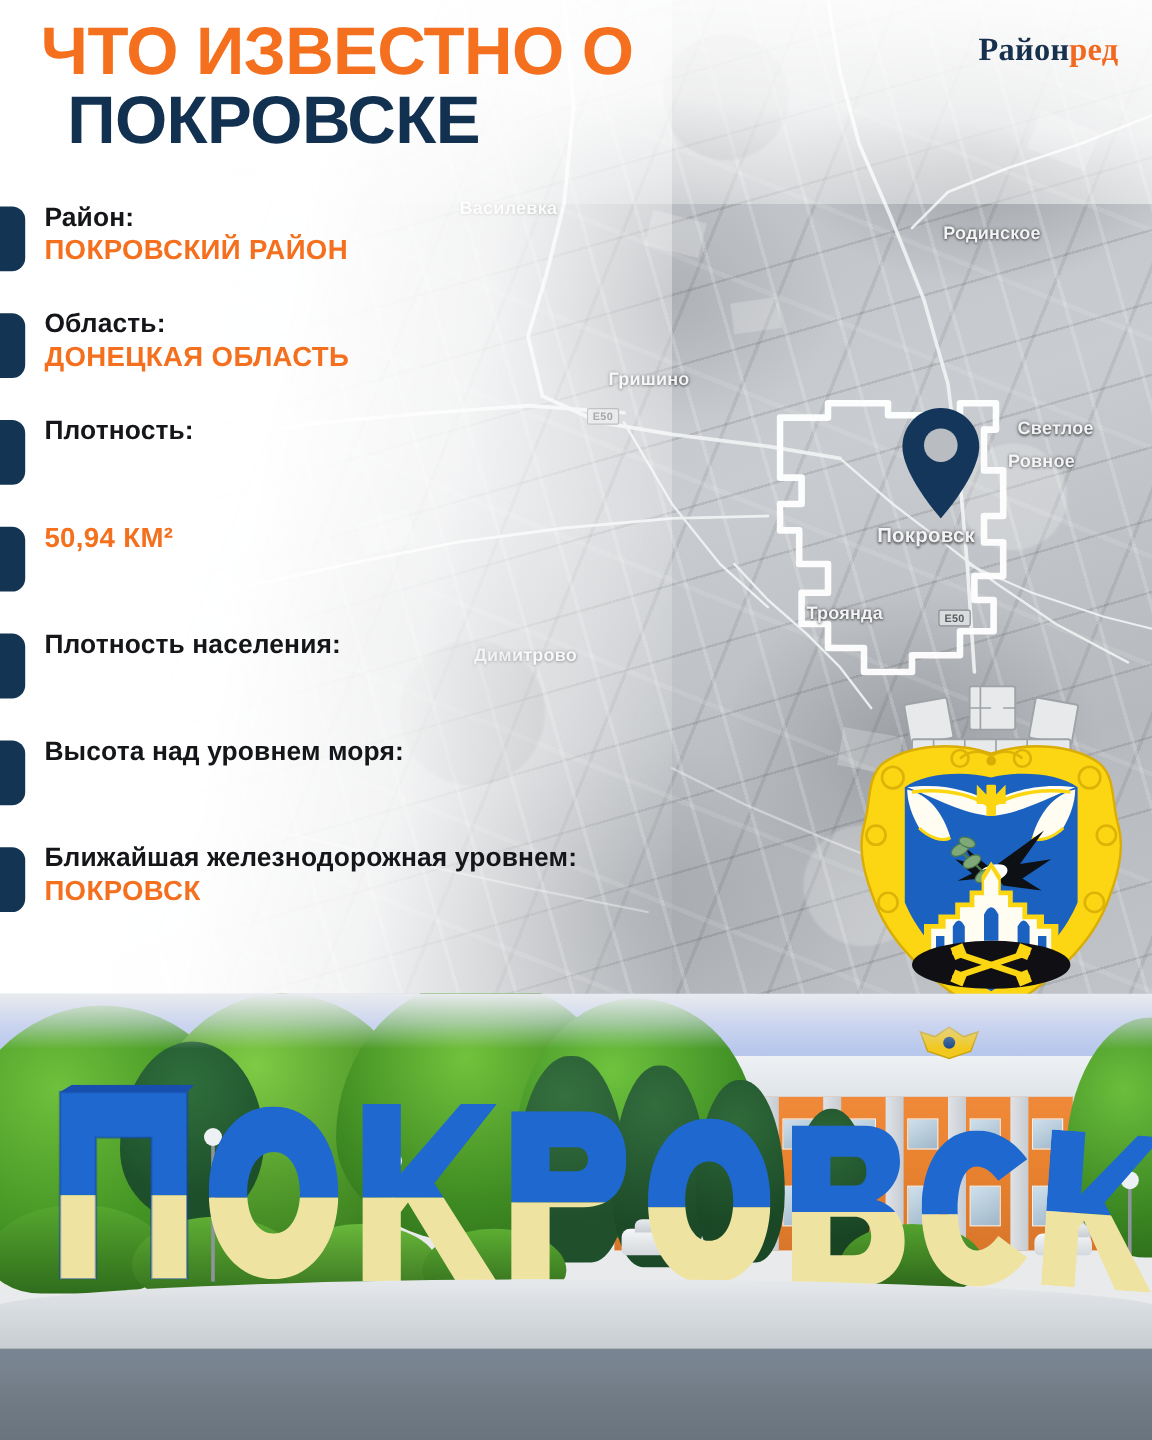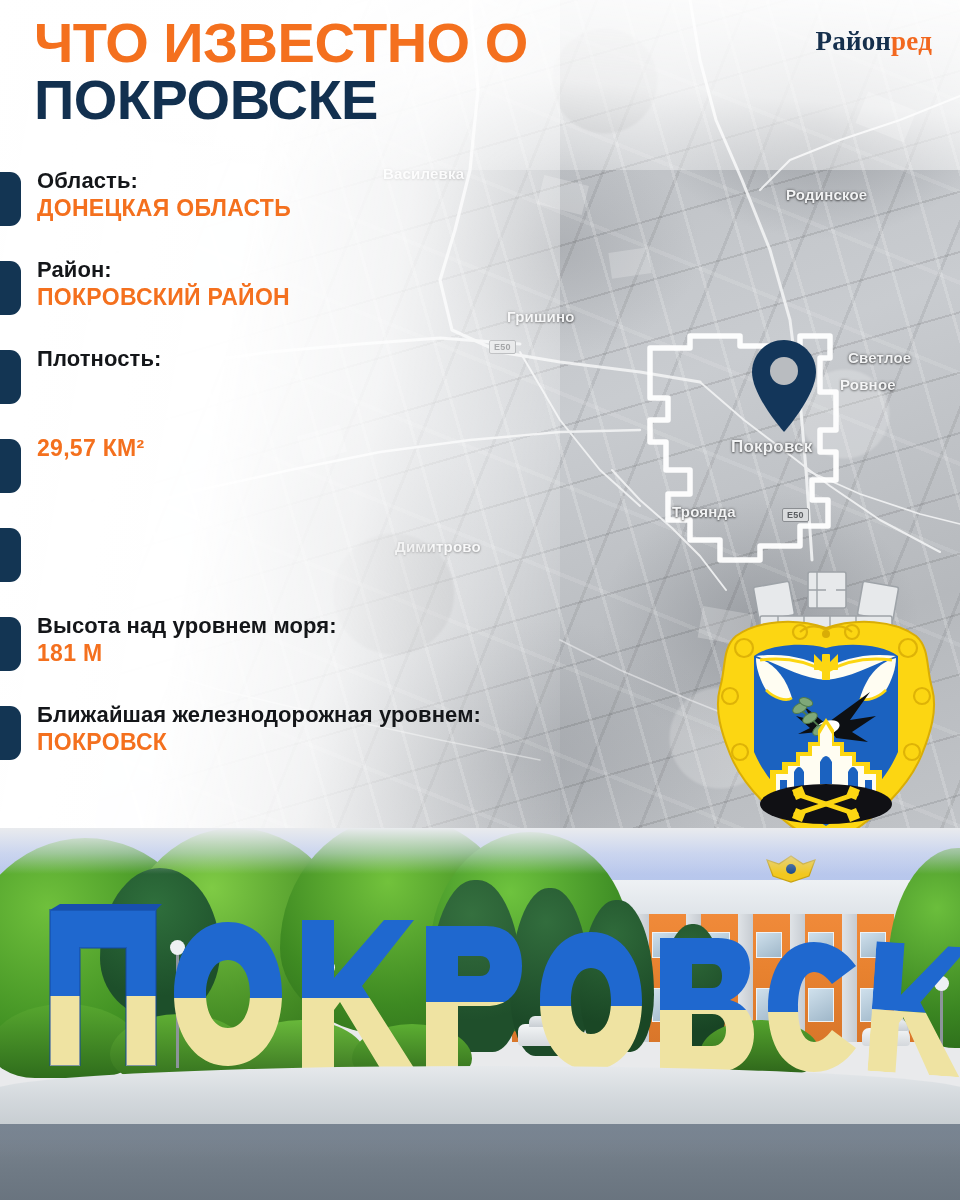--- a/index.html
+++ b/index.html
@@ -97,21 +97,21 @@
 
   .title {
     position: absolute; left: 34px; top: 14px;
     line-height: 1.02;
     font-weight: 700;
     font-size: 56px;
     letter-spacing: -0.5px;
     font-stretch: condensed;
   }
   .title .ln1 { display: block; color: #f4701e; }
-  .title .ln2 { display: block; color: #12304f; }
+  .title .ln2 { display: block; color: #12304f; margin-left: 22px; }
 
   
   .facts { position: absolute; left: 0; top: 168px; width: 960px; }
   .fact { position: relative; min-height: 60px; margin-bottom: 29px; }
 
   .fact-marker {
     position: absolute; left: 0; top: 4px;
     width: 21px; height: 54px;
     background: #133553;
     border-radius: 0 11px 11px 0;
@@ -276,58 +276,58 @@
   <h1 class="title">
     <span class="ln1">ЧТО ИЗВЕСТНО О</span>
     <span class="ln2">ПОКРОВСКЕ</span>
   </h1>
 
   <div class="facts">
 
     <div class="fact">
       <span class="fact-marker"></span>
       <div class="fact-body">
-        <div class="fact-label">Область:</div>
-        <div class="fact-value"><span>ДОНЕЦКАЯ ОБЛАСТЬ</span></div>
+        <div class="fact-label">Район:</div>
+        <div class="fact-value"><span>ПОКРОВСКИЙ РАЙОН</span></div>
       </div>
     </div>
 
     <div class="fact">
       <span class="fact-marker"></span>
       <div class="fact-body">
-        <div class="fact-label">Район:</div>
-        <div class="fact-value"><span>ПОКРОВСКИЙ РАЙОН</span></div>
+        <div class="fact-label">Область:</div>
+        <div class="fact-value"><span>ДОНЕЦКАЯ ОБЛАСТЬ</span></div>
       </div>
     </div>
 
     <div class="fact">
       <span class="fact-marker"></span>
       <div class="fact-body">
         <div class="fact-label">Плотность:</div>
       </div>
     </div>
 
     <div class="fact">
       <span class="fact-marker"></span>
       <div class="fact-body">
-        <div class="fact-value"><span>29,57 КМ²</span></div>
+        <div class="fact-value"><span>50,94 КМ²</span></div>
       </div>
     </div>
 
     <div class="fact">
       <span class="fact-marker"></span>
       <div class="fact-body">
+        <div class="fact-label">Плотность населения:</div>
       </div>
     </div>
 
     <div class="fact">
       <span class="fact-marker"></span>
       <div class="fact-body">
         <div class="fact-label">Высота над уровнем моря:</div>
-        <div class="fact-value"><span>181 М</span></div>
       </div>
     </div>
 
     <div class="fact">
       <span class="fact-marker"></span>
       <div class="fact-body">
         <div class="fact-label">Ближайшая железнодорожная уровнем:</div>
         <div class="fact-value"><span>ПОКРОВСК</span></div>
       </div>
     </div>

